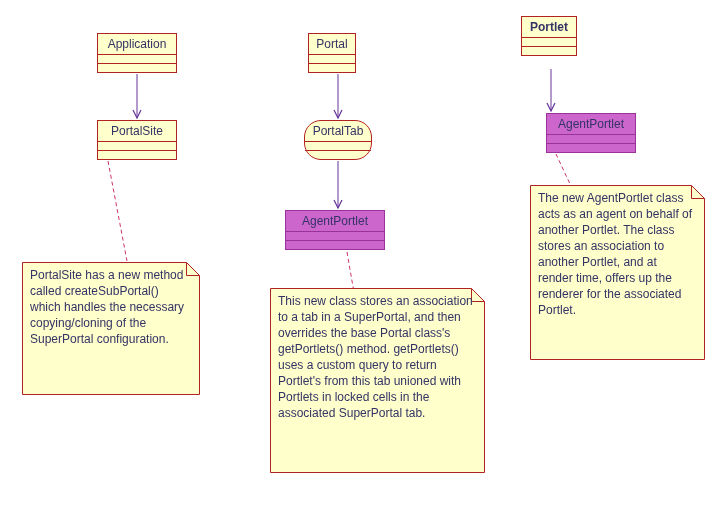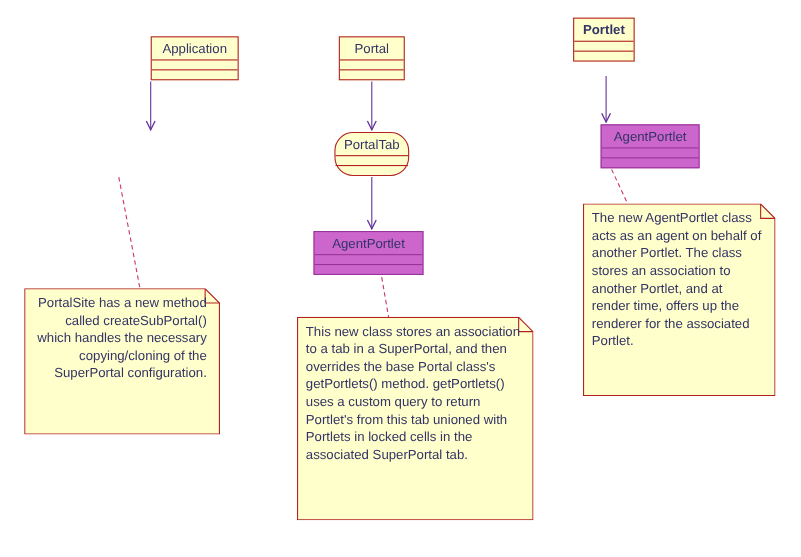--- a/index.html
+++ b/index.html
@@ -107,28 +107,33 @@
     </defs>
     <line class="assoc" x1="137" y1="74" x2="137" y2="118" marker-end="url(#arrowOpen)"></line>
     <line class="assoc" x1="338" y1="74" x2="338" y2="118" marker-end="url(#arrowOpen)"></line>
     <line class="assoc" x1="338" y1="161" x2="338" y2="208" marker-end="url(#arrowOpen)"></line>
     <line class="assoc" x1="551" y1="69" x2="551" y2="111" marker-end="url(#arrowOpen)"></line>
     <line class="anchor" x1="108" y1="161" x2="127" y2="261"></line>
     <line class="anchor" x1="347" y1="252" x2="356" y2="304"></line>
     <line class="anchor" x1="556" y1="154" x2="570" y2="184"></line>
   </svg>
 
-  <div class="cls" style="left:97px; top:33px; width:80px;margin-left:40px;">
+  <div class="cls" style="left:97px; top:33px; width:80px;">
     <div class="cls-name">Application</div>
     <div class="cls-comp first"></div>
     <div class="cls-comp"></div>
   </div>
 
+  <div class="cls" style="left:97px; top:120px; width:80px;">
+    <div class="cls-name">PortalSite</div>
+    <div class="cls-comp first"></div>
+    <div class="cls-comp"></div>
+  </div>
 
-  <div class="cls" style="left:308px; top:33px; width:60px;">
+  <div class="cls" style="left:308px; top:33px; width:48px;">
     <div class="cls-name">Portal</div>
     <div class="cls-comp first"></div>
     <div class="cls-comp"></div>
   </div>
 
   <div class="cls" style="left:304px; top:120px; width:68px;border-radius:17px;">
     <div class="cls-name">PortalTab</div>
     <div class="cls-comp first"></div>
     <div class="cls-comp"></div>
   </div>
@@ -144,21 +149,21 @@
     <div class="cls-comp first"></div>
     <div class="cls-comp"></div>
   </div>
 
   <div class="cls highlight" style="left:506px; top:113px; width:90px;margin-left:40px;">
     <div class="cls-name">AgentPortlet</div>
     <div class="cls-comp first"></div>
     <div class="cls-comp"></div>
   </div>
 
-  <div class="note" style="left:22px; top:262px; width:178px; height:133px;text-align:right;">
+  <div class="note" style="left:22px; top:262px; width:178px; height:133px;">
     <svg class="note-bg" width="178" height="133" viewBox="0 0 178 133">
       <polygon class="note-shape" points="0.5,0.5 164.5,0.5 177.5,13.5 177.5,132.5 0.5,132.5"></polygon>
       <polyline class="note-fold" points="164.5,0.5 164.5,13.5 177.5,13.5"></polyline>
     </svg>
     <div class="note-text">PortalSite has a new method called createSubPortal() which handles the necessary copying/cloning of the SuperPortal configuration.</div>
   </div>
 
   <div class="note" style="left:270px; top:288px; width:215px; height:185px;">
     <svg class="note-bg" width="215" height="185" viewBox="0 0 215 185">
       <polygon class="note-shape" points="0.5,0.5 201.5,0.5 214.5,13.5 214.5,184.5 0.5,184.5"></polygon>

